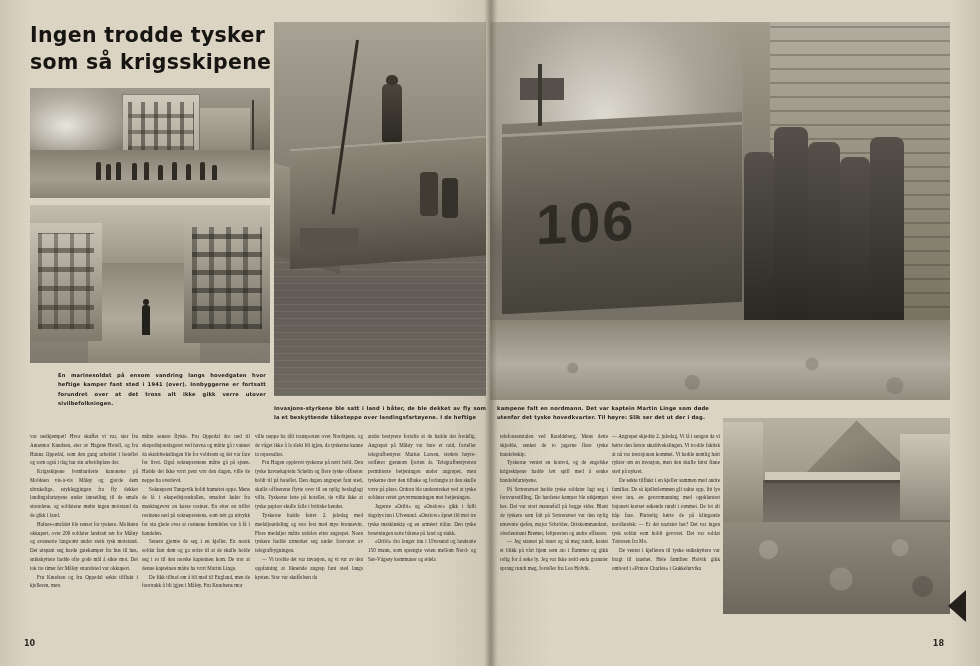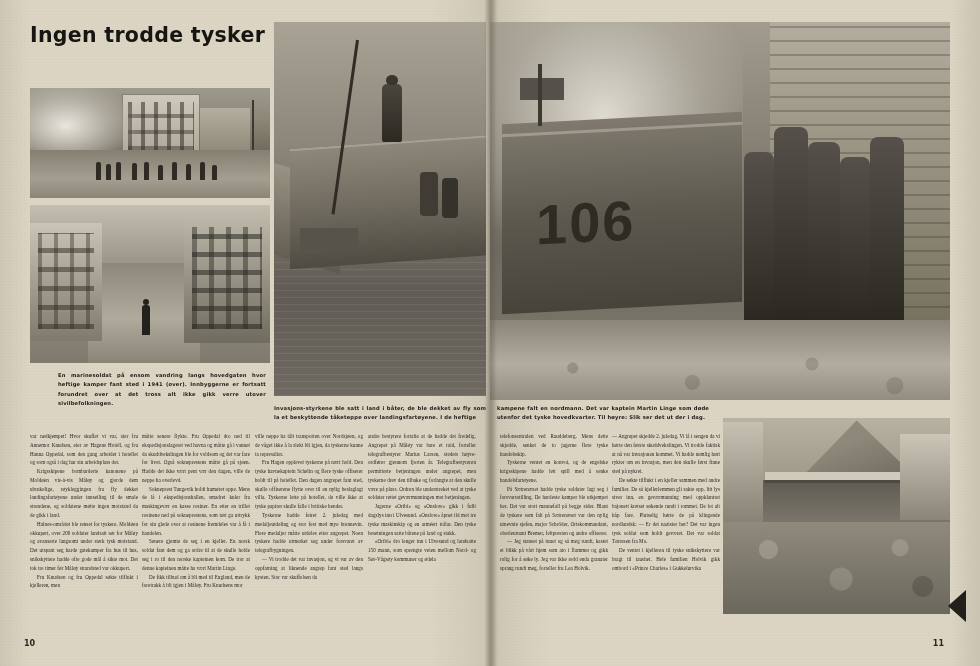--- a/index.html
+++ b/index.html
@@ -179,20 +179,21 @@
 <body>
 
 <div class="spread">
 
   <div class="page page-left"></div>
   <div class="page page-right"></div>
   <div class="grain"></div>
 
   <div class="headline">
     <div>Ingen trodde tysker</div>
+    <div>som så krigsskipene</div>
   </div>
 
   <div class="photo" id="photo1">
     <div class="b1"></div>
       <div class="b2"></div>
       <div class="pole"></div>
     <div class="smoke"></div>
       <div class="road"></div>
     <div class="people">
       <i style="left:4px"></i>
@@ -289,16 +290,16 @@
     <p>På Sætrenæset hadde tyske soldater lagt seg i forsvarsstilling. De hardeste kamper ble utkjempet her. Det var stort mannefall på begge sider. Blant de tyskere som falt på Sætrenæset var den nylig utnevnte sjefen, major Schröder, Ortskommandant, oberleutnant Bremer, feltpresten og andre offiserer.</p>
     <p>— Jeg stanset på tunet og så meg rundt, kastet et blikk på vårt hjem som ato i flammer og gikk rolig for å søke ly. Jeg var ikke redd enda granater sprang rundt meg, forteller fru Lea Holvik.</p>
   </div>
   <div class="col" id="col6">
     <p class="noind">— Angrepet skjedde 2. juledag. Vi lå i sengen da vi hørte den første skuddvekslingen. Vi trodde faktisk at nå var invasjonen kommet. Vi hadde nemlig hørt rykter om en invasjon, men den skulle først finne sted på nykret.</p>
     <p>De søkte tilflukt i en kjeller sammen med andre familier. De så kjellerlemmen gli sakte opp, litt lys siver inn, en geværmunning med oppklantret bajonett kretset søkende rundt i rommet. De lot alt håp fare. Plutselig hørte de på klingende nordlandsk: — Er det nazister her? Det var ingen tysk soldat som holdt geværet. Det var soldat Tørresen fra Mo.</p>
     <p>De ventet i kjelleren til tyske snikskyttere var bragt til taushet. Hele familien Holvik gikk ombord i «Prince Charles» i Gukkelurvika</p>
   </div>
 
   <div class="folio" id="folio-left">10</div>
-  <div class="folio" id="folio-right">11</div>
+  <div class="folio" id="folio-right">18</div>
 
   <div class="gutter"></div>
 </div>
 
 </body></html>

